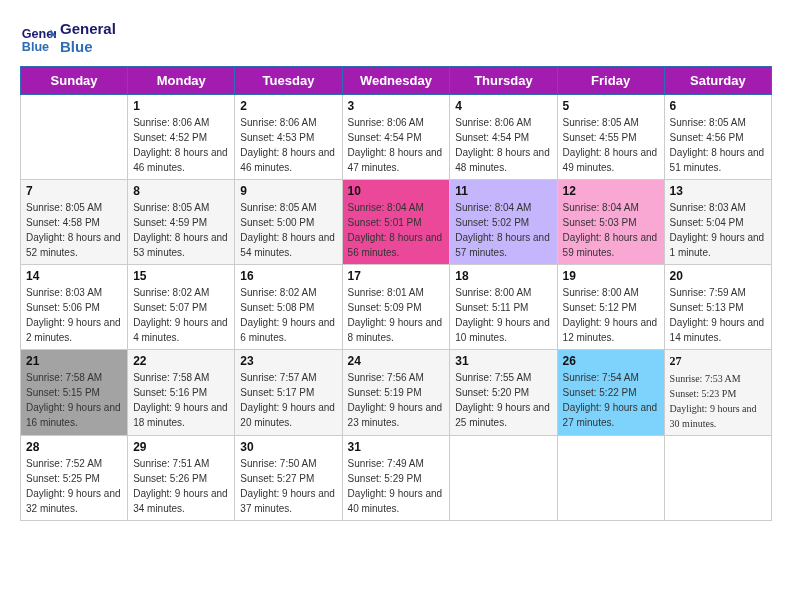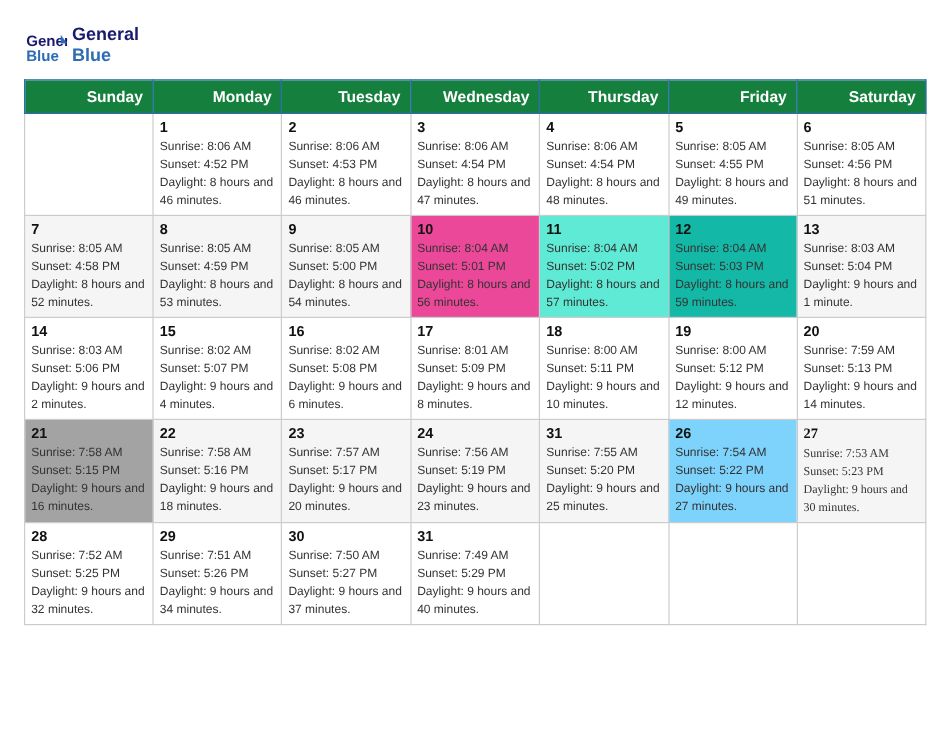--- a/index.html
+++ b/index.html
@@ -36,24 +36,24 @@
     .location-title {
       font-size: 16px;
       color: #333;
     }
     .calendar {
       width: 100%;
       border-collapse: collapse;
       font-size: 11px;
     }
     .calendar th {
-      background: #15803d;
+      background: #a21caf;
       color: #fff;
       padding: 6px 8px;
-      text-align: right;
+      text-align: center;
       font-size: 13px;
       font-weight: bold;
       border: 1px solid #2e6db4;
     }
     .calendar td {
       border: 1px solid #ccc;
       vertical-align: top;
       padding: 4px 5px;
       width: 108px;
       min-height: 80px;
@@ -171,27 +171,27 @@
         <div class="day-info">
           Sunrise: 8:05 AM<br>Sunset: 5:00 PM<br>Daylight: 8 hours and 54 minutes.
         </div>
       </td>
         <td style="background: #ec4899;">
         <span class="day-number">10</span>
         <div class="day-info">
           Sunrise: 8:04 AM<br>Sunset: 5:01 PM<br>Daylight: 8 hours and 56 minutes.
         </div>
       </td>
-        <td style="background: #5eead4;">
+        <td style="background: #c4b5fd;">
         <span class="day-number">11</span>
         <div class="day-info">
           Sunrise: 8:04 AM<br>Sunset: 5:02 PM<br>Daylight: 8 hours and 57 minutes.
         </div>
       </td>
-        <td style="background: #14b8a6;">
+        <td style="background: #f9a8d4;">
         <span class="day-number">12</span>
         <div class="day-info">
           Sunrise: 8:04 AM<br>Sunset: 5:03 PM<br>Daylight: 8 hours and 59 minutes.
         </div>
       </td>
         <td style="background: rgb(245, 245, 245);">
         <span class="day-number">13</span>
         <div class="day-info">
           Sunrise: 8:03 AM<br>Sunset: 5:04 PM<br>Daylight: 9 hours and 1 minute.
         </div>

